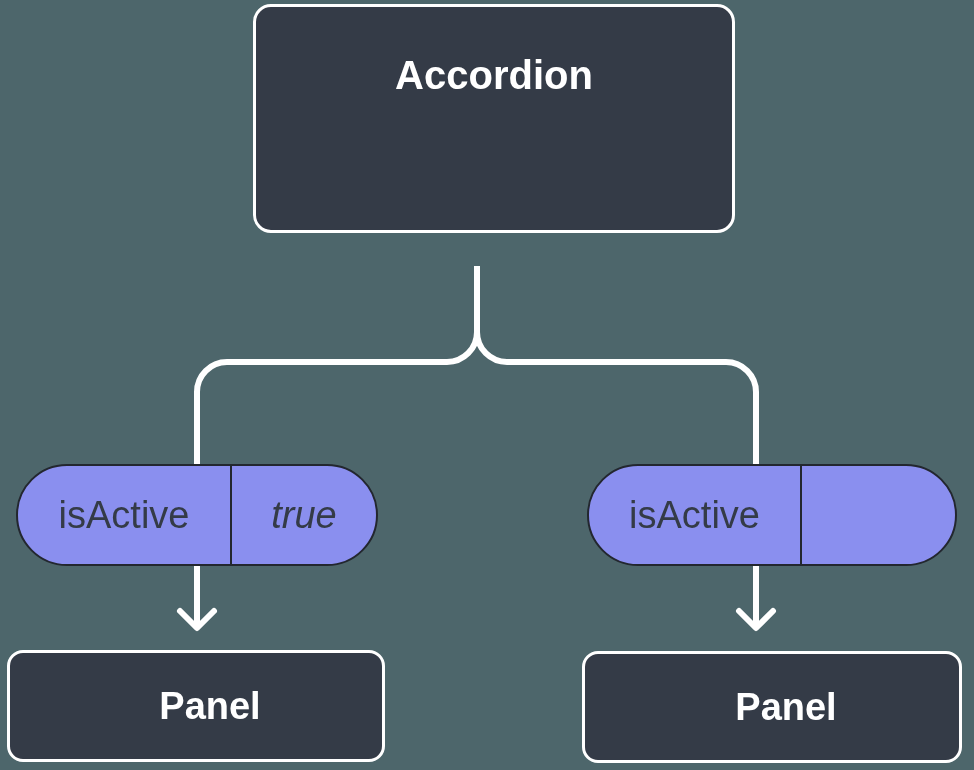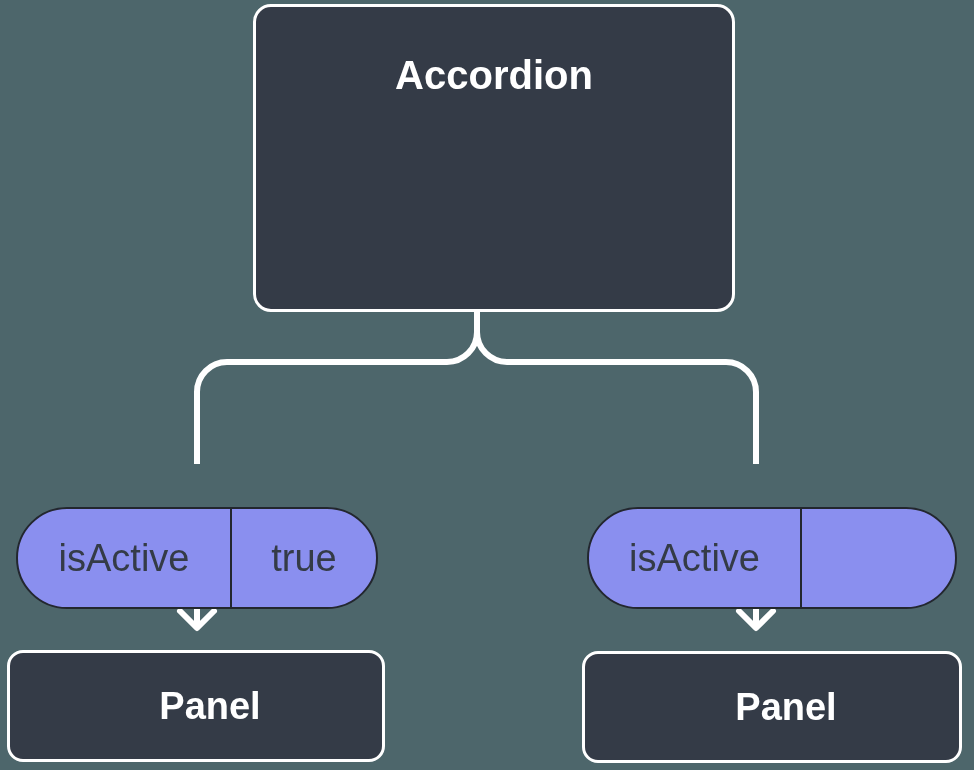--- a/index.html
+++ b/index.html
@@ -36,21 +36,21 @@
   .conn.arrow { stroke-linecap: round; stroke-linejoin: round; }
 
   .node {
     position: absolute;
     background: var(--node-fill);
     border: 3px solid var(--node-text);
     color: var(--node-text);
   }
   .root-node {
     left: 253px; top: 4px;
-    width: 482px; height: 308px;
+    width: 482px; height: 229px;
     border-radius: 18px;
   }
   .root-title {
     position: absolute; left: 0; right: 0; top: 48px;
     text-align: center;
     font-size: 40px; line-height: 1; font-weight: 600;
     color: var(--node-text);
   }
   .state-pill {
     position: absolute; left: 51px; top: 110px;
@@ -73,33 +73,32 @@
 
   .prop-pill {
     position: absolute; top: 464px;
     height: 102px;
     background: var(--pill-fill);
     border: 2px solid var(--pill-border);
     border-radius: 51px;
     display: flex;
     color: var(--pill-text);
     font-size: 38px;
-    margin-top: 43px;
   }
   .prop-pill.left  { left: 16px;  width: 362px; }
   .prop-pill.right { left: 587px; width: 370px; }
   .prop-pill .seg-name {
     border-right: 2px solid var(--pill-border);
     display: flex; align-items: center; justify-content: center;
   }
   .prop-pill.left  .seg-name { width: 214px; }
   .prop-pill.right .seg-name { width: 213px; }
   .prop-pill .seg-value {
     flex: 1;
-    display: flex; align-items: center; justify-content: center;
+    display: flex; align-items: center; justify-content: center; font-style: italic;
   }
 
   .panel-node {
     border-radius: 16px;
     display: flex; align-items: center; justify-content: center;
     font-size: 38px; font-weight: 600; padding-left: 28px;
   }
   .panel-node.left  { left: 7px;   top: 650px; width: 378px; height: 112px; }
   .panel-node.right { left: 582px; top: 651px; width: 380px; height: 112px; }
 </style>

